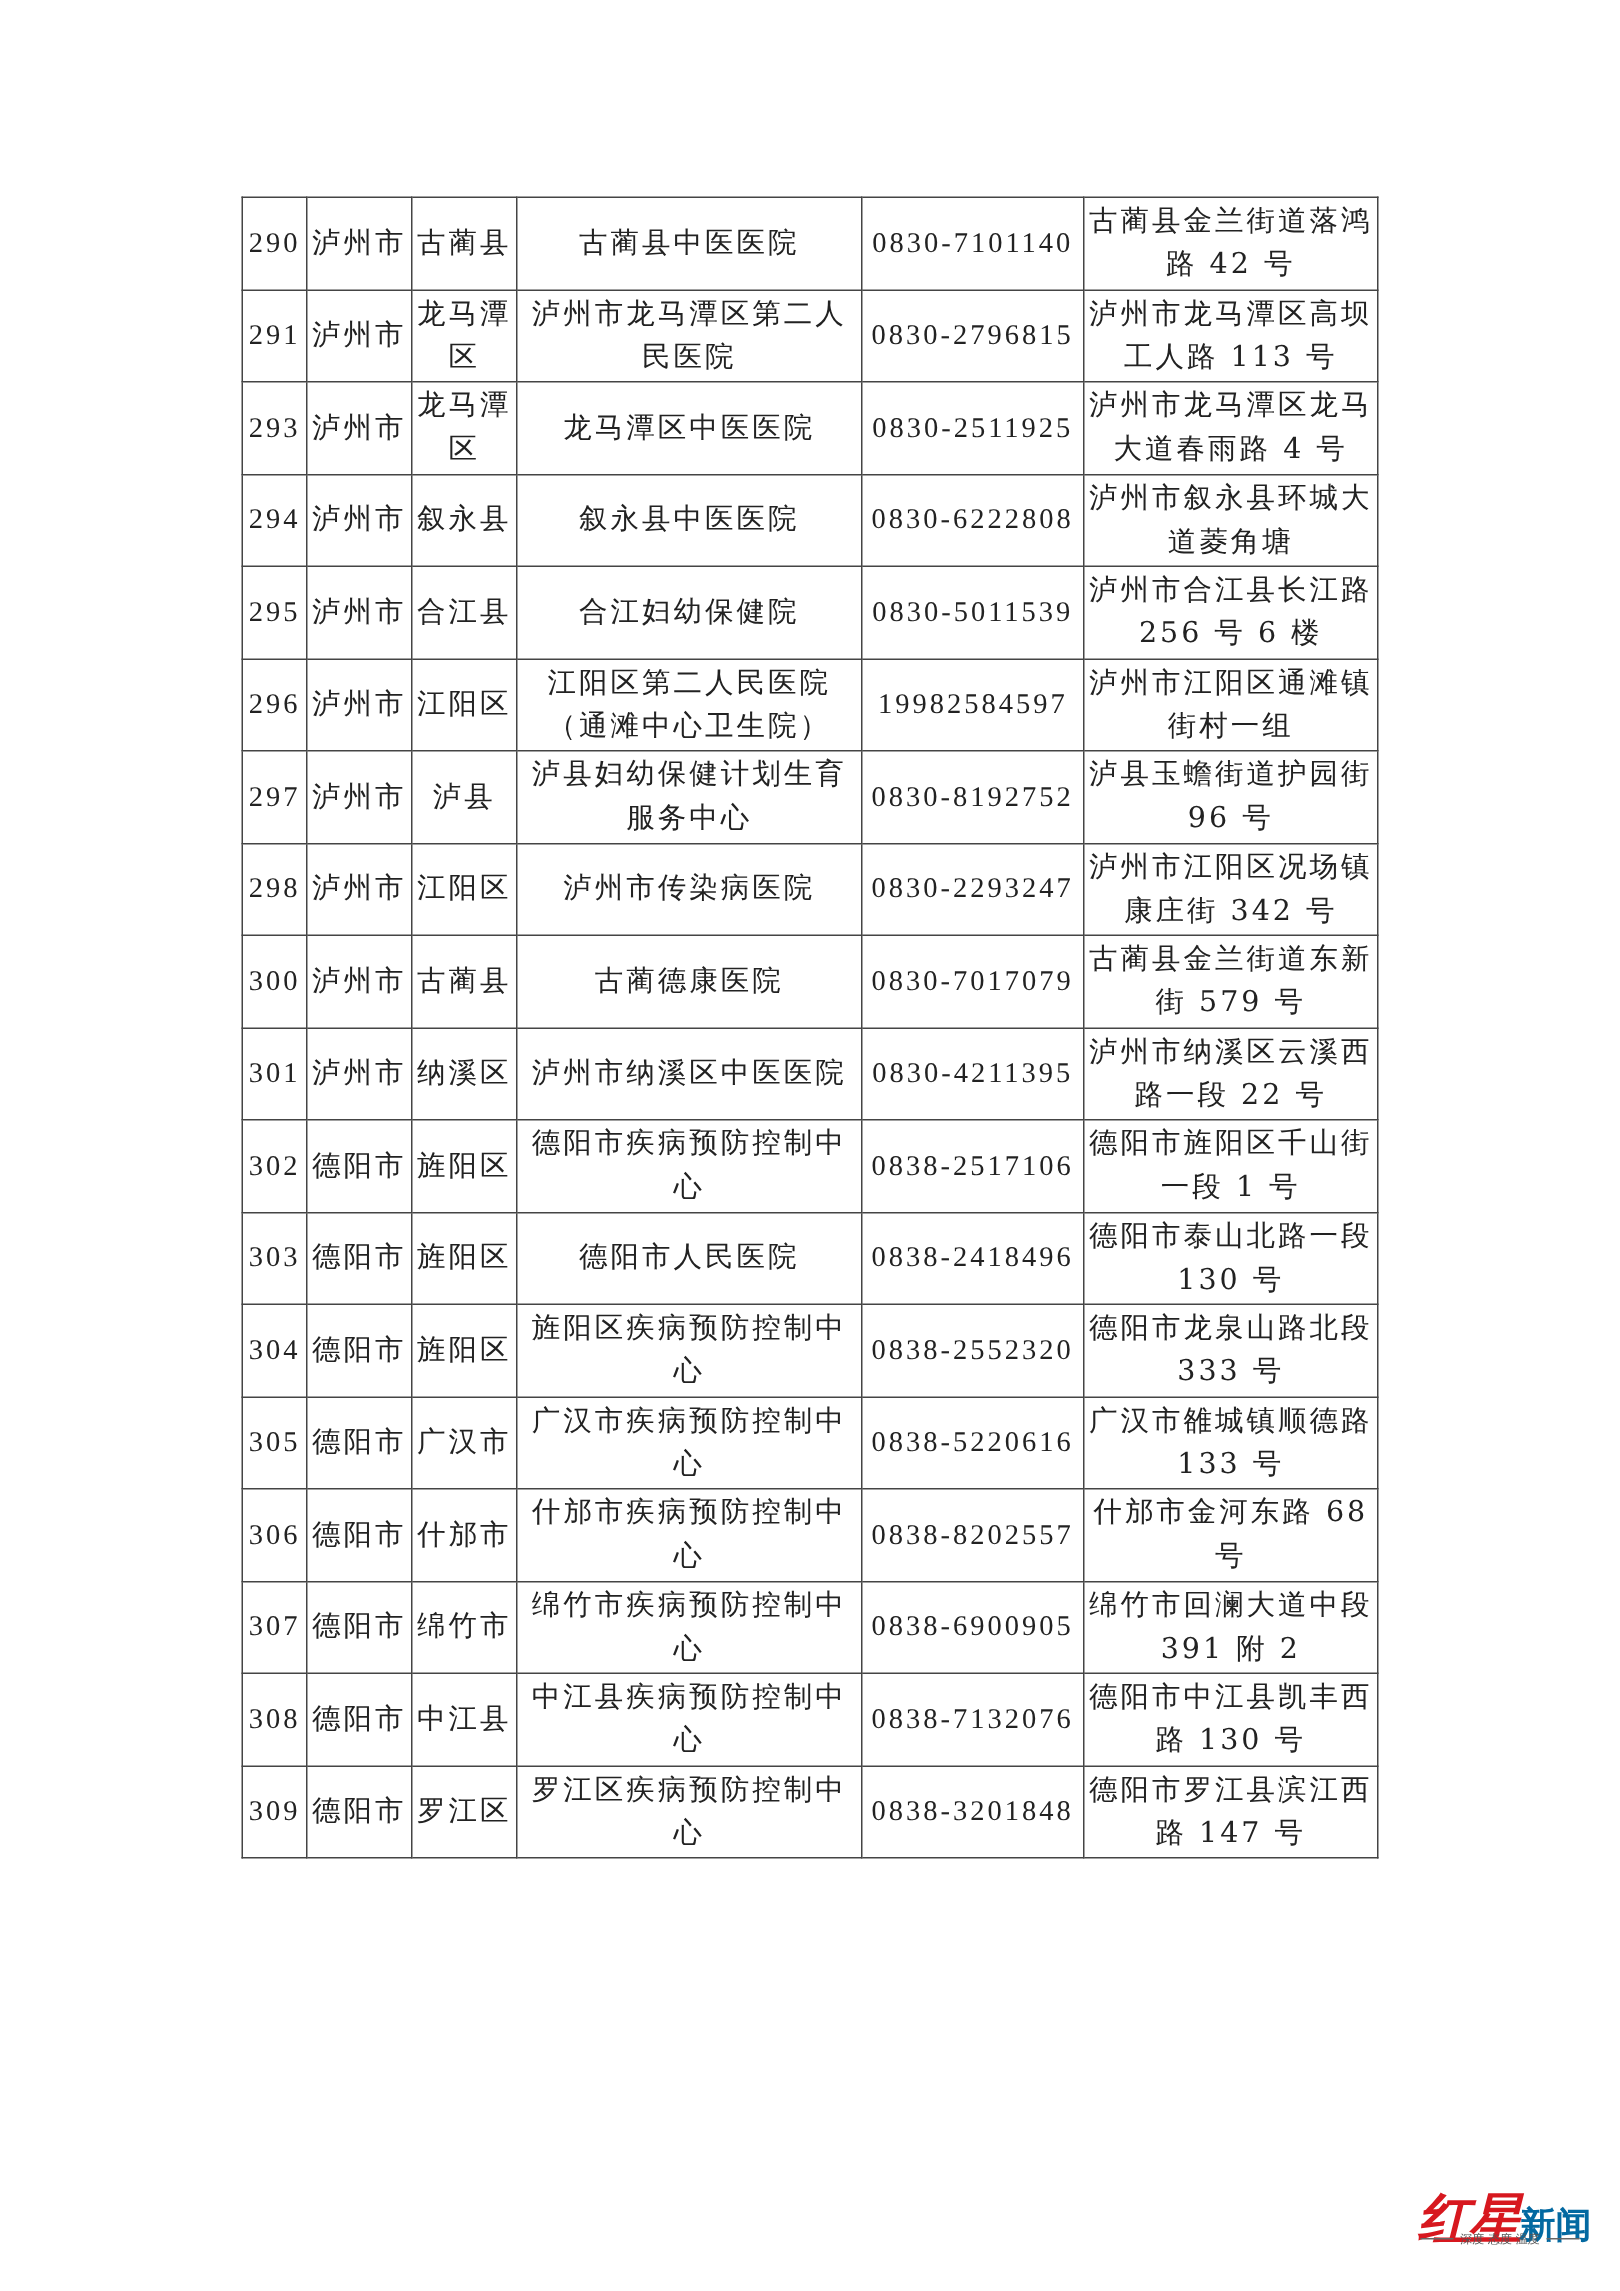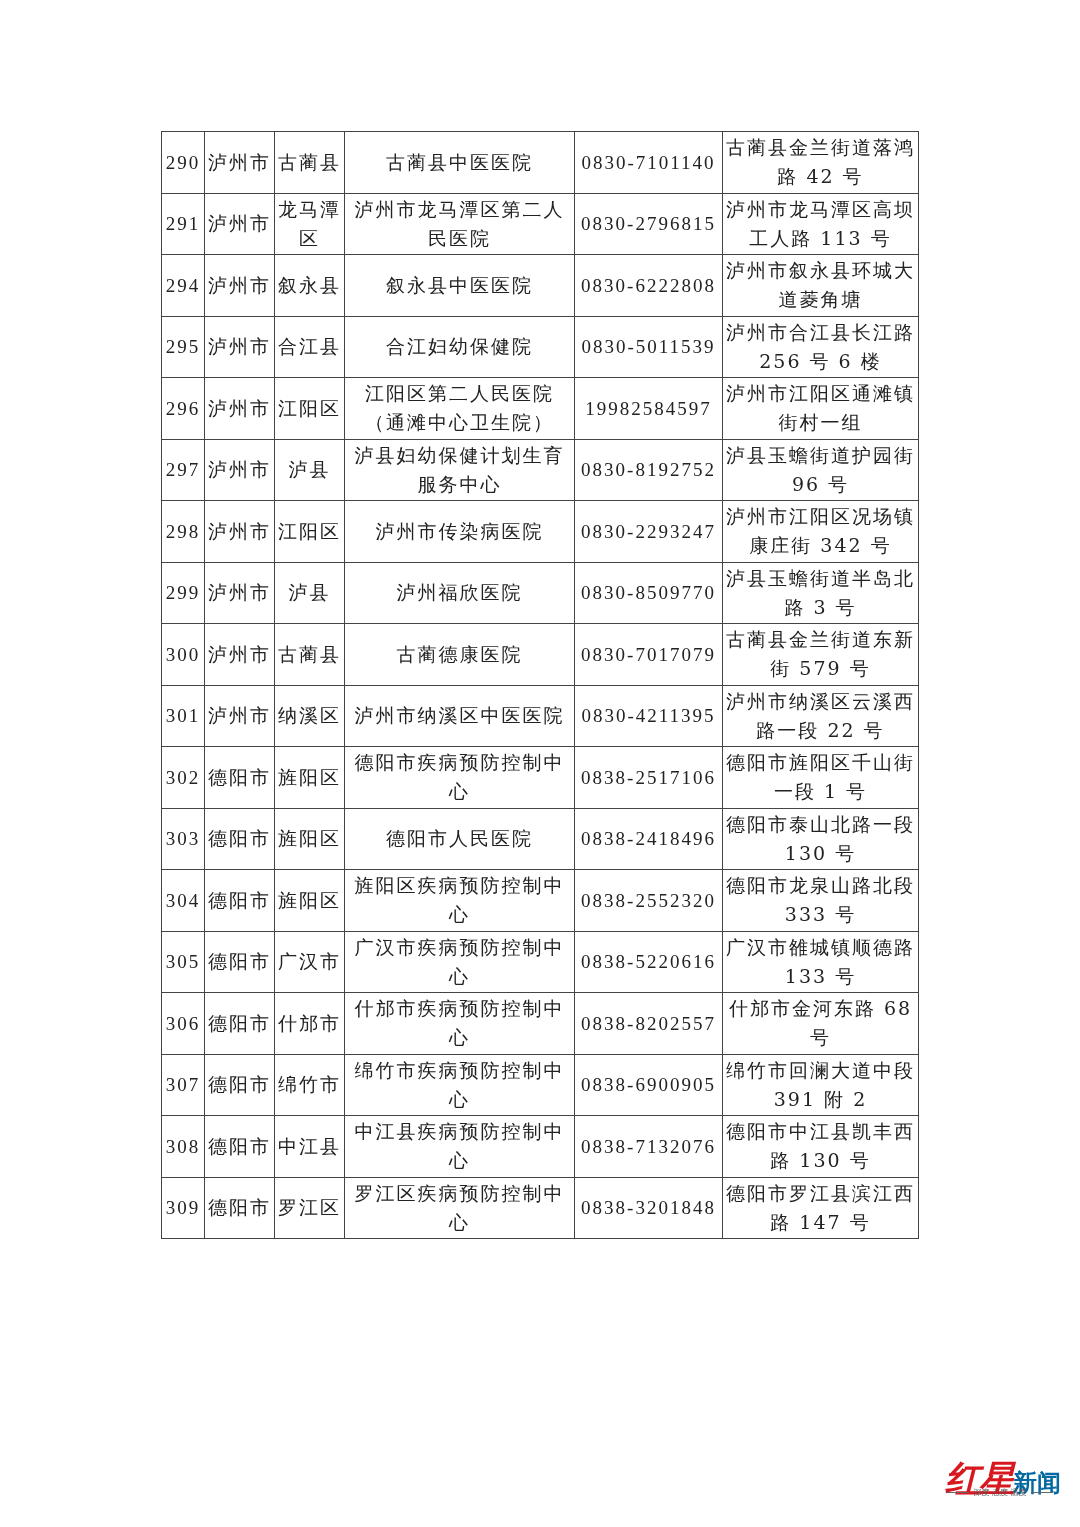--- a/index.html
+++ b/index.html
@@ -59,20 +59,28 @@
         </tr>
         <tr>
           <td class="c-no">291</td>
           <td class="c-city">泸州市</td>
           <td class="c-district">龙马潭区</td>
           <td class="c-name">泸州市龙马潭区第二人民医院</td>
           <td class="c-phone">0830-2796815</td>
           <td class="c-addr">泸州市龙马潭区高坝工人路 113 号</td>
         </tr>
         <tr>
+          <td class="c-no">293</td>
+          <td class="c-city">泸州市</td>
+          <td class="c-district">龙马潭区</td>
+          <td class="c-name">龙马潭区中医医院</td>
+          <td class="c-phone">0830-2511925</td>
+          <td class="c-addr">泸州市龙马潭区龙马大道春雨路 4 号</td>
+        </tr>
+        <tr>
           <td class="c-no">294</td>
           <td class="c-city">泸州市</td>
           <td class="c-district">叙永县</td>
           <td class="c-name">叙永县中医医院</td>
           <td class="c-phone">0830-6222808</td>
           <td class="c-addr">泸州市叙永县环城大道菱角塘</td>
         </tr>
         <tr>
           <td class="c-no">295</td>
           <td class="c-city">泸州市</td>
@@ -97,28 +105,20 @@
           <td class="c-phone">0830-8192752</td>
           <td class="c-addr">泸县玉蟾街道护园街 96 号</td>
         </tr>
         <tr>
           <td class="c-no">298</td>
           <td class="c-city">泸州市</td>
           <td class="c-district">江阳区</td>
           <td class="c-name">泸州市传染病医院</td>
           <td class="c-phone">0830-2293247</td>
           <td class="c-addr">泸州市江阳区况场镇康庄街 342 号</td>
-        </tr>
-        <tr>
-          <td class="c-no">299</td>
-          <td class="c-city">泸州市</td>
-          <td class="c-district">泸县</td>
-          <td class="c-name">泸州福欣医院</td>
-          <td class="c-phone">0830-8509770</td>
-          <td class="c-addr">泸县玉蟾街道半岛北路 3 号</td>
         </tr>
         <tr>
           <td class="c-no">300</td>
           <td class="c-city">泸州市</td>
           <td class="c-district">古蔺县</td>
           <td class="c-name">古蔺德康医院</td>
           <td class="c-phone">0830-7017079</td>
           <td class="c-addr">古蔺县金兰街道东新街 579 号</td>
         </tr>
         <tr>

